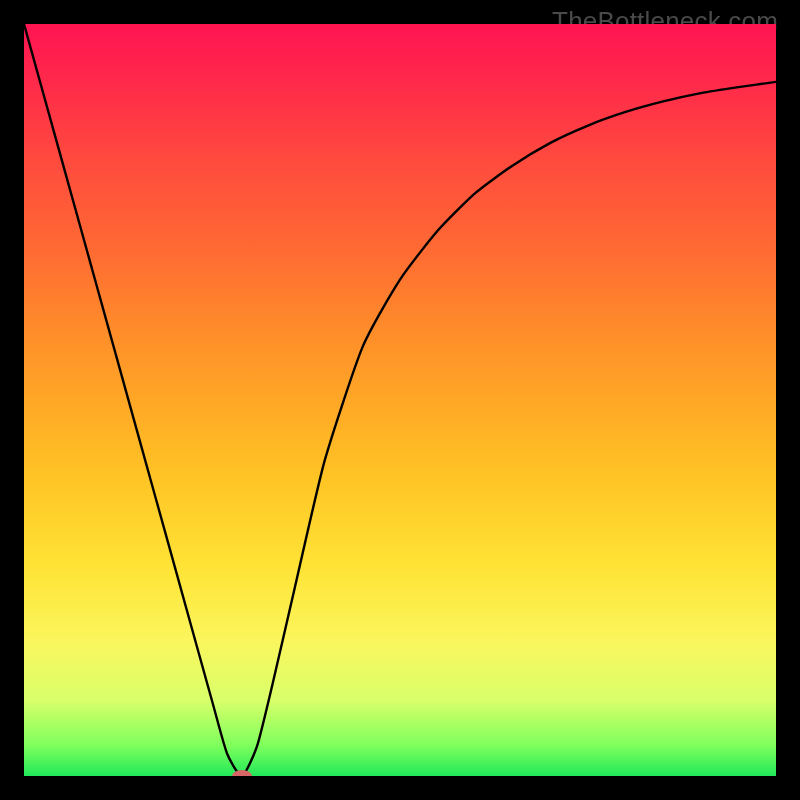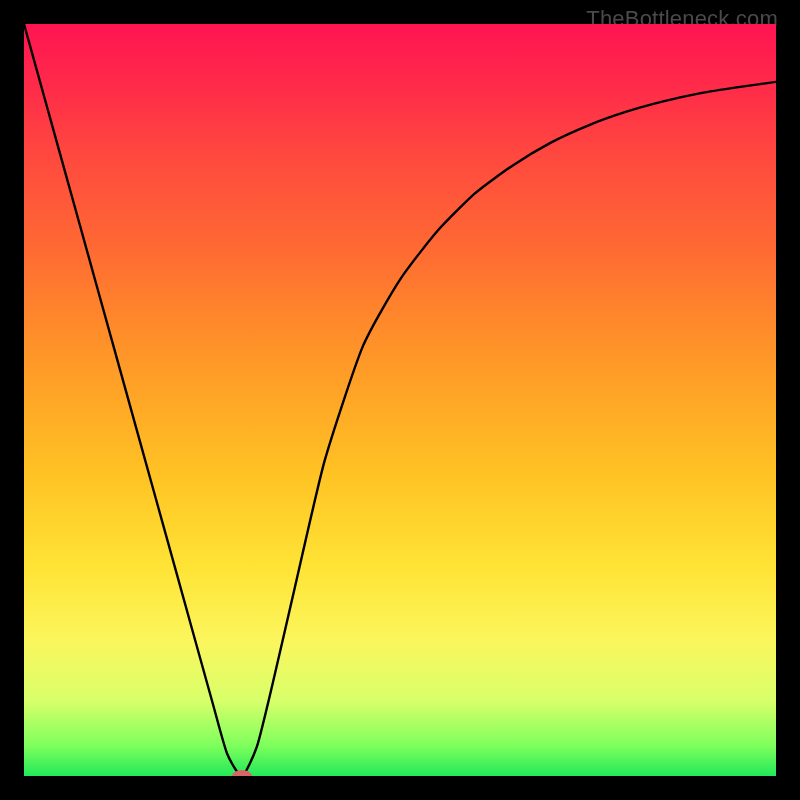--- a/index.html
+++ b/index.html
@@ -8,21 +8,21 @@
     width: 800px;
     height: 800px;
     background: #000;
     position: relative;
   }
   .watermark {
     position: absolute;
     top: 6px;
     right: 22px;
     font-family: Arial, Helvetica, sans-serif;
-    font-size: 22px;
+    font-size: 26px;
     font-weight: 500;
     color: #4a4a4a;
     letter-spacing: 0.2px;
   }
   .plot {
     position: absolute;
     left: 24px;
     top: 24px;
     width: 752px;
     height: 752px;

